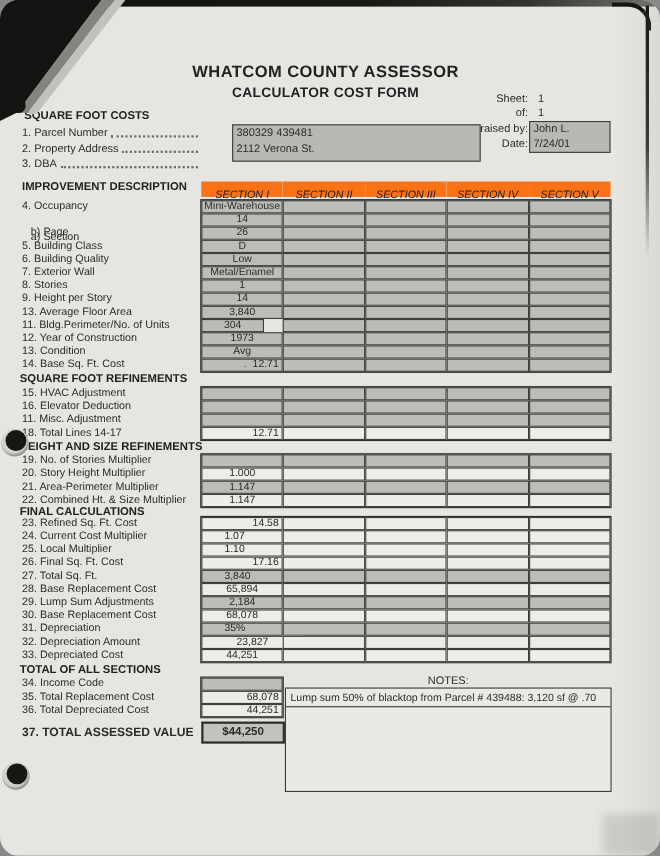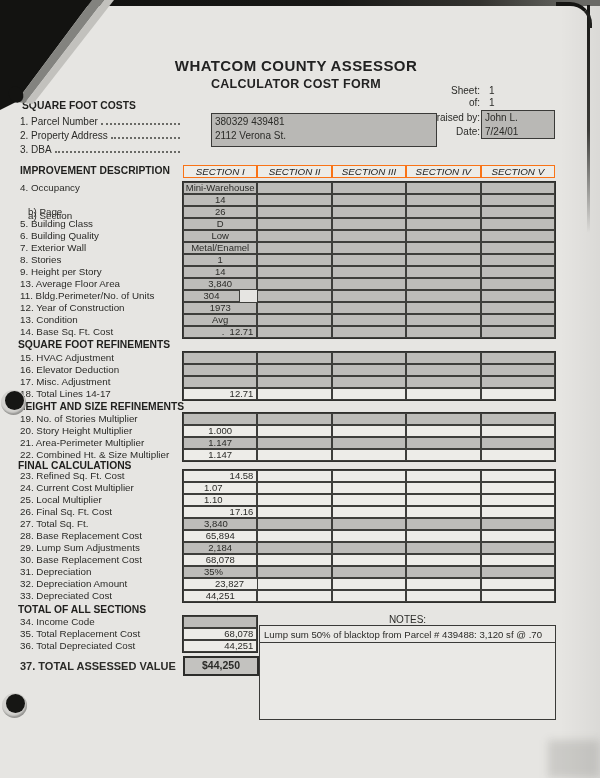--- a/index.html
+++ b/index.html
@@ -1,17 +1,17 @@
 <!DOCTYPE html>
 <html><head>
 <meta charset="utf-8">
 <style>
   html,body{margin:0;padding:0;background:#888;}
   .page{position:relative;width:600px;height:778px;background:#e6e5e2;
-        font-family:"Liberation Sans",sans-serif;color:#2b2b28;overflow:hidden;}
+        font-family:"Liberation Sans",sans-serif;color:#2b2b28;overflow:hidden;border-radius:17px;}
   .abs{position:absolute;}
   
   .h1{left:150px;top:57px;width:292px;text-align:center;font-weight:bold;font-size:15px;letter-spacing:.4px;color:#222;}
   .h2{left:150px;top:77px;width:292px;text-align:center;font-weight:bold;font-size:12.5px;letter-spacing:.3px;color:#222;}
   .hlabel{width:100px;text-align:right;font-size:10px;white-space:nowrap;}
   .hval{font-size:10px;white-space:nowrap;}
   .gbox{background:#b9b8b5;border:1px solid #3a3a38;box-sizing:border-box;}
   .gbox .line{font-size:10px;line-height:13.5px;padding-left:3px;white-space:nowrap;overflow:hidden;}
   
   .section-heading{position:absolute;font-weight:bold;font-size:10.3px;color:#1f1f1d;white-space:nowrap;line-height:11px;}
@@ -19,21 +19,21 @@
   .field-row{display:flex;align-items:flex-end;width:161px;height:13px;font-size:10px;}
   .field-row .flabel{white-space:nowrap;}
   .field-row .leader{flex:1;border-bottom:2px dotted #6a6a66;margin:0 1px 2px 3px;}
   
   .cell{position:absolute;box-sizing:border-box;border:1px solid #3e3e3b;background:#edece8;
         font-size:9.5px;line-height:10.5px;white-space:pre;overflow:hidden;}
   .cell.shaded{background:#bdbcb9;}
   .al-center{text-align:center;}
   .al-right{text-align:right;padding-right:3px;}
   .al-left{text-align:left;padding-left:20px;}
-  .hdr-cell{position:absolute;box-sizing:border-box;border:1px solid #f97316;background:#edece8;
+  .hdr-cell{position:absolute;box-sizing:border-box;border:7px solid #f97316;background:#edece8;
         font-size:9.8px;font-style:italic;text-align:center;line-height:12px;color:#222;}
   .block-outline{position:absolute;border:1px solid #2f2f2d;pointer-events:none;box-sizing:border-box;}
   
   .notes-heading{left:259px;top:614px;width:297px;text-align:center;font-size:10px;}
   .notes-box{left:259px;top:625px;width:297px;height:95px;border:1px solid #3a3a38;background:#eae9e6;box-sizing:border-box;}
   .notes-line{width:100%;height:17px;box-sizing:border-box;border-bottom:1px solid #3a3a38;
         font-size:9.6px;padding:3px 2px 0 4px;white-space:nowrap;overflow:hidden;}
   
   .total-label{left:20px;top:660px;font-weight:bold;font-size:11px;white-space:nowrap;}
   .total-box{left:183px;top:656px;width:76px;height:20px;background:#c3c2bf;border:2px solid #2c2c2a;
@@ -210,21 +210,21 @@
     <div class="cell shaded al-center" style="left: 257.4px; top: 352px; width: 74.4px; height: 12px;"></div>
     <div class="cell shaded al-center" style="left: 331.8px; top: 352px; width: 74.4px; height: 12px;"></div>
     <div class="cell shaded al-center" style="left: 406.2px; top: 352px; width: 74.4px; height: 12px;"></div>
     <div class="cell shaded al-center" style="left: 480.6px; top: 352px; width: 74.4px; height: 12px;"></div>
     <div class="row-label" style="left: 20px; top: 364px;">16. Elevator Deduction</div>
     <div class="cell shaded al-center" style="left: 183px; top: 364px; width: 74.4px; height: 12px;"></div>
     <div class="cell shaded al-center" style="left: 257.4px; top: 364px; width: 74.4px; height: 12px;"></div>
     <div class="cell shaded al-center" style="left: 331.8px; top: 364px; width: 74.4px; height: 12px;"></div>
     <div class="cell shaded al-center" style="left: 406.2px; top: 364px; width: 74.4px; height: 12px;"></div>
     <div class="cell shaded al-center" style="left: 480.6px; top: 364px; width: 74.4px; height: 12px;"></div>
-    <div class="row-label" style="left: 20px; top: 376px;">17. Misc. Adjustment</div>
+    <div class="row-label" style="left: 20px; top: 376px;">11. Misc. Adjustment</div>
     <div class="cell shaded al-center" style="left: 183px; top: 376px; width: 74.4px; height: 12px;"></div>
     <div class="cell shaded al-center" style="left: 257.4px; top: 376px; width: 74.4px; height: 12px;"></div>
     <div class="cell shaded al-center" style="left: 331.8px; top: 376px; width: 74.4px; height: 12px;"></div>
     <div class="cell shaded al-center" style="left: 406.2px; top: 376px; width: 74.4px; height: 12px;"></div>
     <div class="cell shaded al-center" style="left: 480.6px; top: 376px; width: 74.4px; height: 12px;"></div>
     <div class="row-label" style="left: 20px; top: 388px;">18. Total Lines 14-17</div>
     <div class="cell al-right" style="left: 183px; top: 388px; width: 74.4px; height: 12px;">12.71</div>
     <div class="cell al-center" style="left: 257.4px; top: 388px; width: 74.4px; height: 12px;"></div>
     <div class="cell al-center" style="left: 331.8px; top: 388px; width: 74.4px; height: 12px;"></div>
     <div class="cell al-center" style="left: 406.2px; top: 388px; width: 74.4px; height: 12px;"></div>

